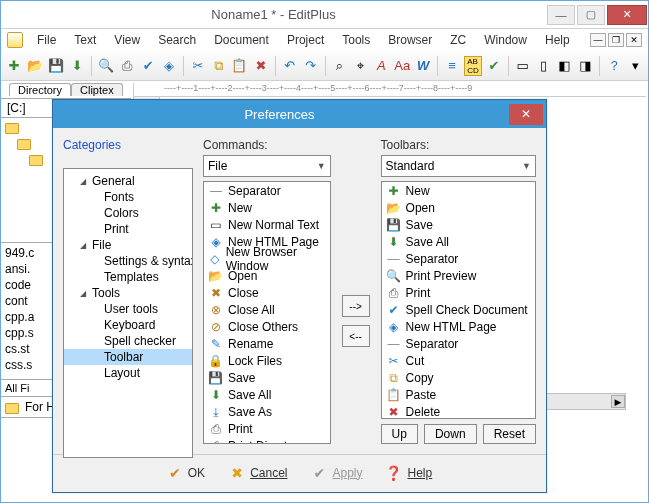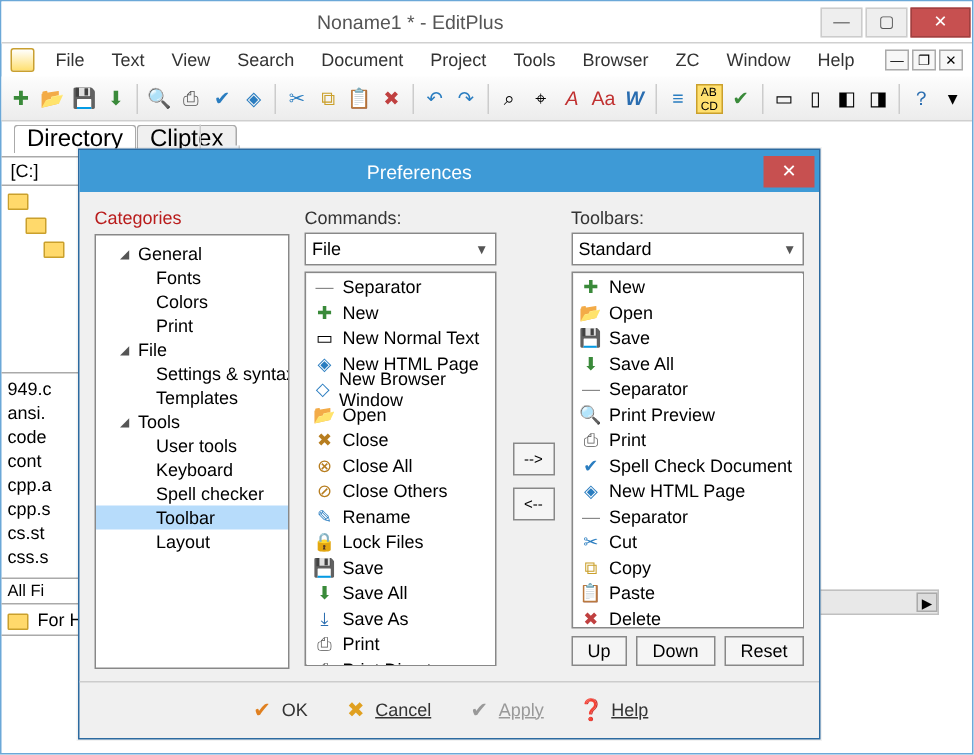--- a/index.html
+++ b/index.html
@@ -21,21 +21,21 @@
 .mini { width: 16px; height: 14px; border: 1px solid #aaa; display: inline-flex; align-items: center; justify-content: center; font-size: 9px; background: #f7f7f7; }
 
 
 .main-toolbar { height: 30px; background: linear-gradient(#fdfdfd,#ececec); border-bottom: 1px solid #cfcfcf; display: flex; align-items: center; padding: 0 4px; gap: 3px; overflow: hidden; }
 .tbbtn { width: 20px; height: 20px; display: inline-flex; align-items: center; justify-content: center; border: 1px solid transparent; font-size: 13px; }
 .sep { width: 1px; height: 20px; background: #ccc; margin: 0 2px; }
 
 
 .leftpanel { position: absolute; top: 82px; left: 0; width: 130px; }
 .lefttabs { display: flex; gap: -1px; padding-left: 8px; }
-.lefttab { padding: 0 8px; border: 1px solid #aaa; border-bottom: none; background: #fff; font-size: 16px; border-radius: 3px 3px 0 0; }
+.lefttab { padding: 0 8px; border: 1px solid #aaa; border-bottom: none; background: #fff; font-size: 11px; border-radius: 3px 3px 0 0; }
 .lefttab.inactive { background: #f0f0f0; }
 .drivebar { padding: 2px 6px; border-top: 1px solid #aaa; border-bottom: 1px solid #aaa; margin-top: 2px; }
 .filelist { padding: 2px 4px; font-size: 11px; }
 .filelist div { padding: 1px 0; white-space: nowrap; overflow: hidden; }
 .folder-icon { display: inline-block; width: 14px; height: 11px; background: #ffd96b; border: 1px solid #caa02c; border-radius: 1px; vertical-align: middle; margin-right: 3px; }
 .allfiles { border-top: 1px solid #aaa; border-bottom: 1px solid #aaa; padding: 2px 4px; margin-top: 4px; font-size: 11px; }
 .forh { padding: 3px 4px; font-size: 11px; border-bottom: 1px solid #aaa; }
 
 
 .editor-area { position: absolute; top: 82px; left: 132px; right: 2px; height: 400px; border-left: 1px solid #ccc; }
@@ -47,21 +47,21 @@
 
 
 .dialog { position: absolute; top: 99px; left: 52px; width: 495px; height: 394px; background: #f0f0f0; border: 1px solid #2c6aa0; box-shadow: 0 0 0 1px rgba(0,0,0,0.05); }
 .dlg-titlebar { height: 28px; background: #3e9ad6; color: #fff; display: flex; align-items: center; }
 .dlg-title { flex: 1; text-align: center; font-size: 13px; }
 .dlg-close { width: 34px; height: 21px; background: #c75050; color: #fff; display: flex; align-items: center; justify-content: center; margin: 3px; font-family: Arial; }
 .dlg-body { display: flex; padding: 10px; gap: 10px; height: calc(100% - 66px); }
 
 
 .categories { width: 130px; }
-.cat-label { margin-bottom: 4px; color: #b91c1c; }
+.cat-label { margin-bottom: 16px; color: #1d4ed8; }
 .treebox { border: 1px solid #888; background: #fff; height: 290px; overflow: hidden; padding: 4px 0; }
 .treeitem { padding: 1px 4px 1px 16px; white-space: nowrap; }
 .treeitem.l2 { padding-left: 40px; }
 .treeitem.arrow::before { content: "◢"; display:inline-block; width:10px; font-size:8px; color:#555; margin-right: 2px; transform: translateY(-1px); }
 .treeitem.selected { background: #b7dcfb; }
 
 
 .col { flex: 1; display: flex; flex-direction: column; }
 .col-label { color: #333; margin-bottom: 3px; }
 .select { width: 100%; height: 22px; border: 1px solid #888; background: #fff; padding: 0 4px; display: flex; align-items: center; justify-content: space-between; margin-bottom: 4px; }
@@ -185,20 +185,21 @@
       <div>cpp.a</div>
       <div>cpp.s</div>
       <div>cs.st</div>
       <div>css.s</div>
     </div>
     <div class="allfiles">All Fi</div>
     <div class="forh"><span class="folder-icon" style="margin-right:6px"></span><span>For H</span></div>
   </div>
 
   <div class="editor-area">
+    <div class="ruler">----+----1----+----2----+----3----+----4----+----5----+----6----+----7----+----8----+----9</div>
     <div class="gutter">
         <div>1</div>
       </div>
   </div>
   <div class="scrollbar-h">
     <div class="arrow" style="left:0">◀</div>
     <div class="thumb"></div>
     <div class="arrow" style="right:0">▶</div>
   </div>
 </div>

